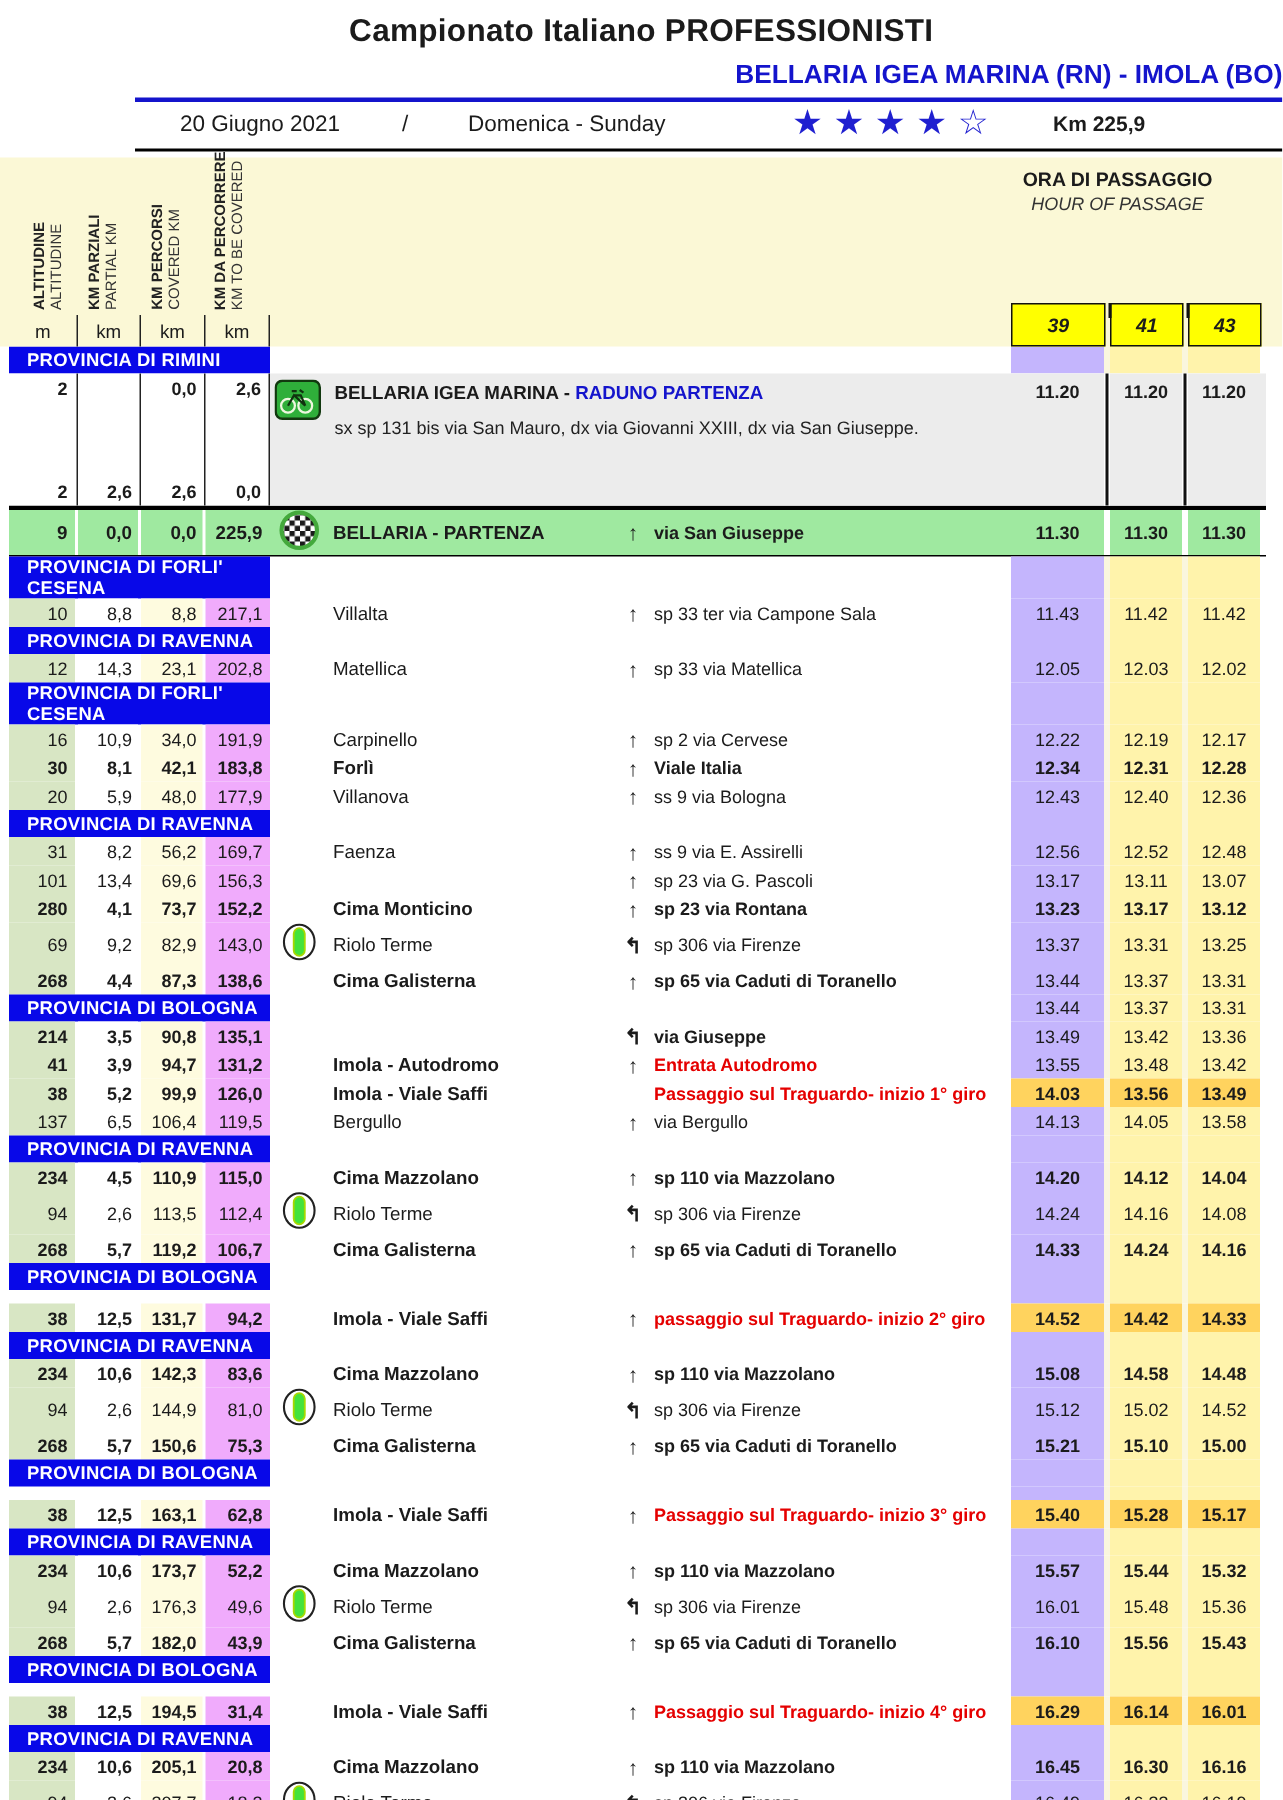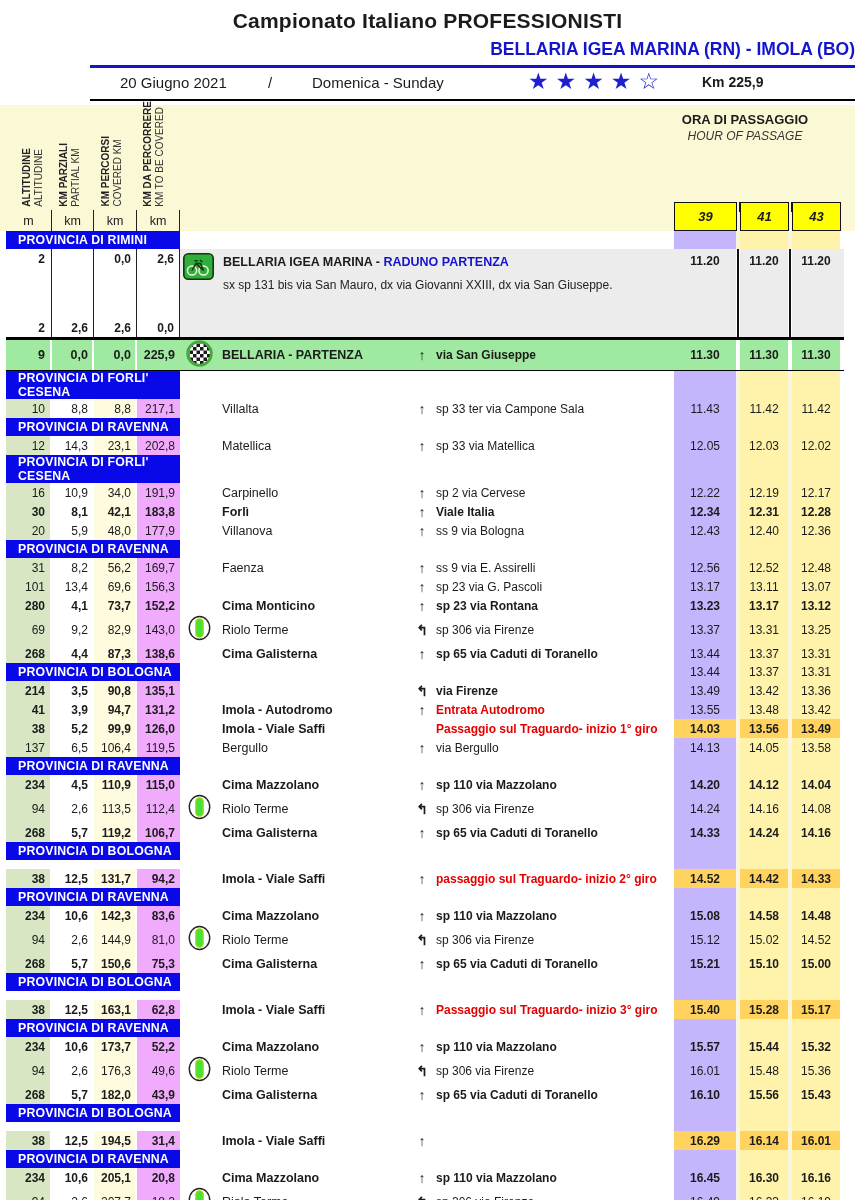--- a/index.html
+++ b/index.html
@@ -409,21 +409,21 @@
         <div class="cell t3">13.31</div>
       </div>
       <div class="row data">
         <div class="cell alt b">214</div>
         <div class="cell parz b">3,5</div>
         <div class="cell perc b">90,8</div>
         <div class="cell rest b">135,1</div>
         <div class="cell ic"></div>
         <div class="cell nm b"></div>
         <div class="cell ar">↰</div>
-        <div class="cell dr b">via Firenze</div>
+        <div class="cell dr b">via Giuseppe</div>
         <div class="cell t1">13.49</div>
         <div class="cell tg1"></div>
         <div class="cell t2">13.42</div>
         <div class="cell tg2"></div>
         <div class="cell t3">13.36</div>
       </div>
       <div class="row data">
         <div class="cell alt b">41</div>
         <div class="cell parz b">3,9</div>
         <div class="cell perc b">94,7</div>
@@ -718,20 +718,21 @@
         <div class="cell t3"></div>
       </div>
       <div class="row data hl">
         <div class="cell alt b">38</div>
         <div class="cell parz b">12,5</div>
         <div class="cell perc b">194,5</div>
         <div class="cell rest b">31,4</div>
         <div class="cell ic"></div>
         <div class="cell nm b">Imola - Viale Saffi</div>
         <div class="cell ar">↑</div>
+        <div class="cell dr b redtx">Passaggio sul Traguardo- inizio 4° giro</div>
         <div class="cell t1 b">16.29</div>
         <div class="cell tg1"></div>
         <div class="cell t2 b">16.14</div>
         <div class="cell tg2"></div>
         <div class="cell t3 b">16.01</div>
       </div>
       <div class="row banner-row">
         <div class="cell banner">PROVINCIA DI RAVENNA</div>
         <div class="cell t1"></div>
         <div class="cell tg1"></div>

